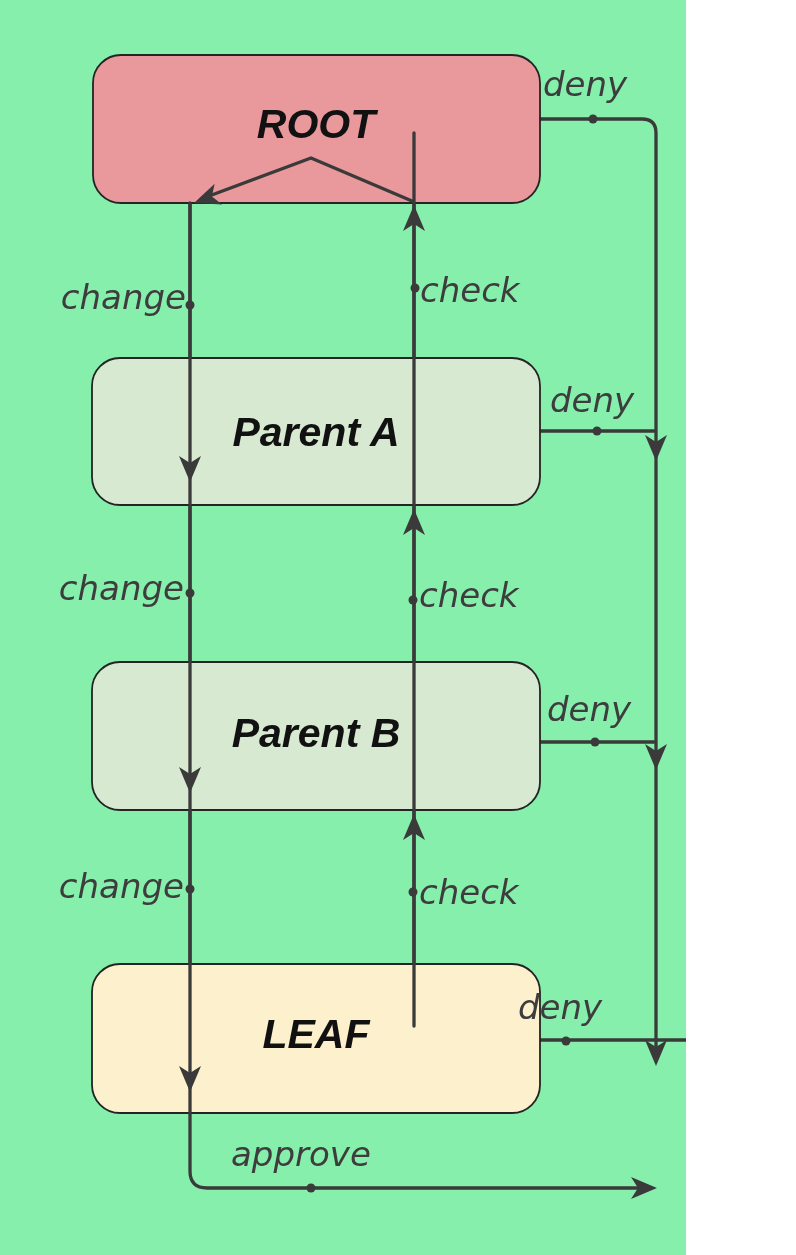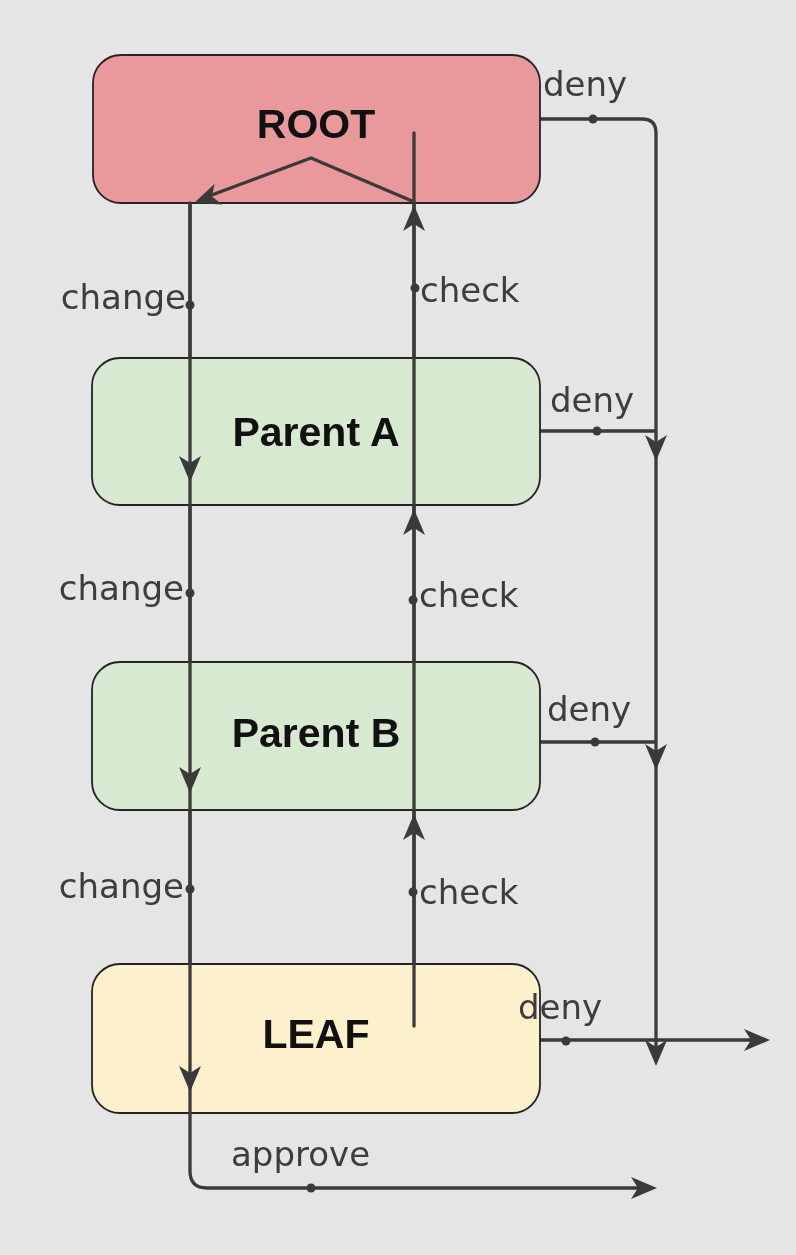--- a/index.html
+++ b/index.html
@@ -2,24 +2,25 @@
 <html><head>
 <meta charset="utf-8">
 <style>
   html, body {
     margin: 0;
     padding: 0;
     background: #ffffff;
   }
   .canvas {
     position: relative;
-    width: 796px;
+    width: 686px;
     height: 1255px;
-    background: #e5e5e5;
+    background: #86efac;
     overflow: hidden;
+    font-style: italic;
   }
   svg { display: block; }
   .edge {
     fill: none;
     stroke: #3a3a3a;
     stroke-width: 3.3;
     stroke-linecap: round;
     stroke-linejoin: round;
   }
   .node-rect {

